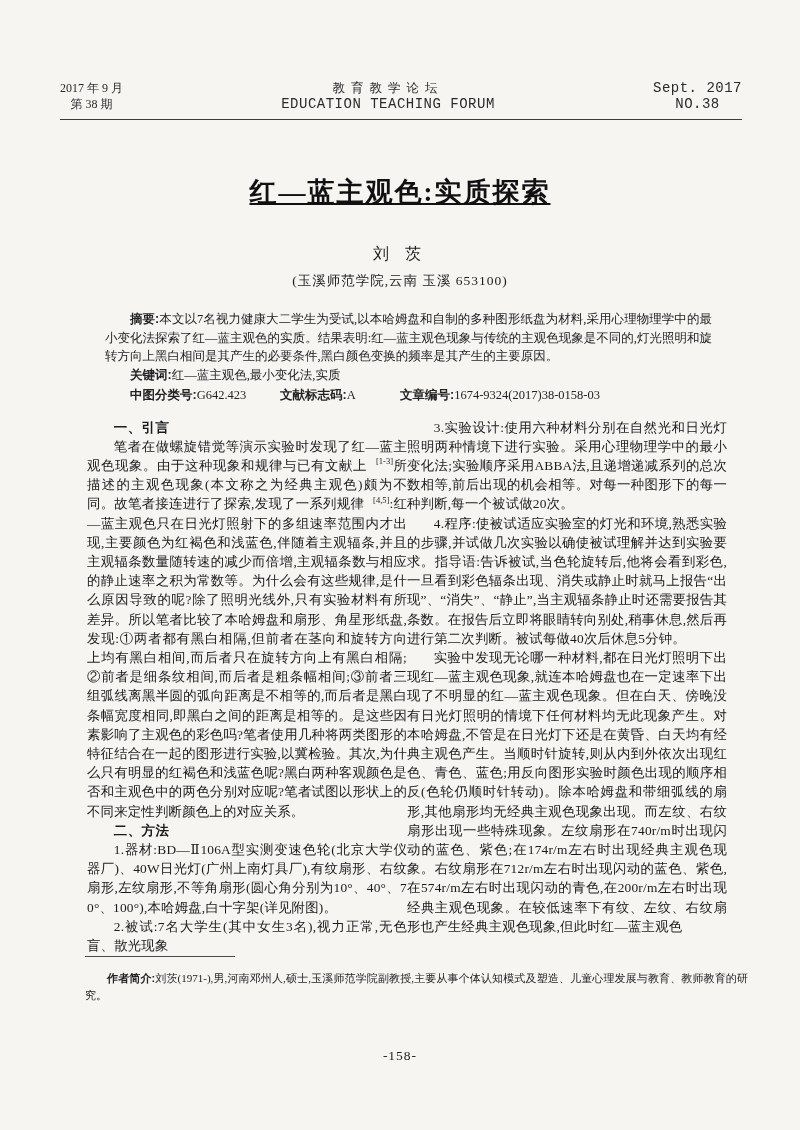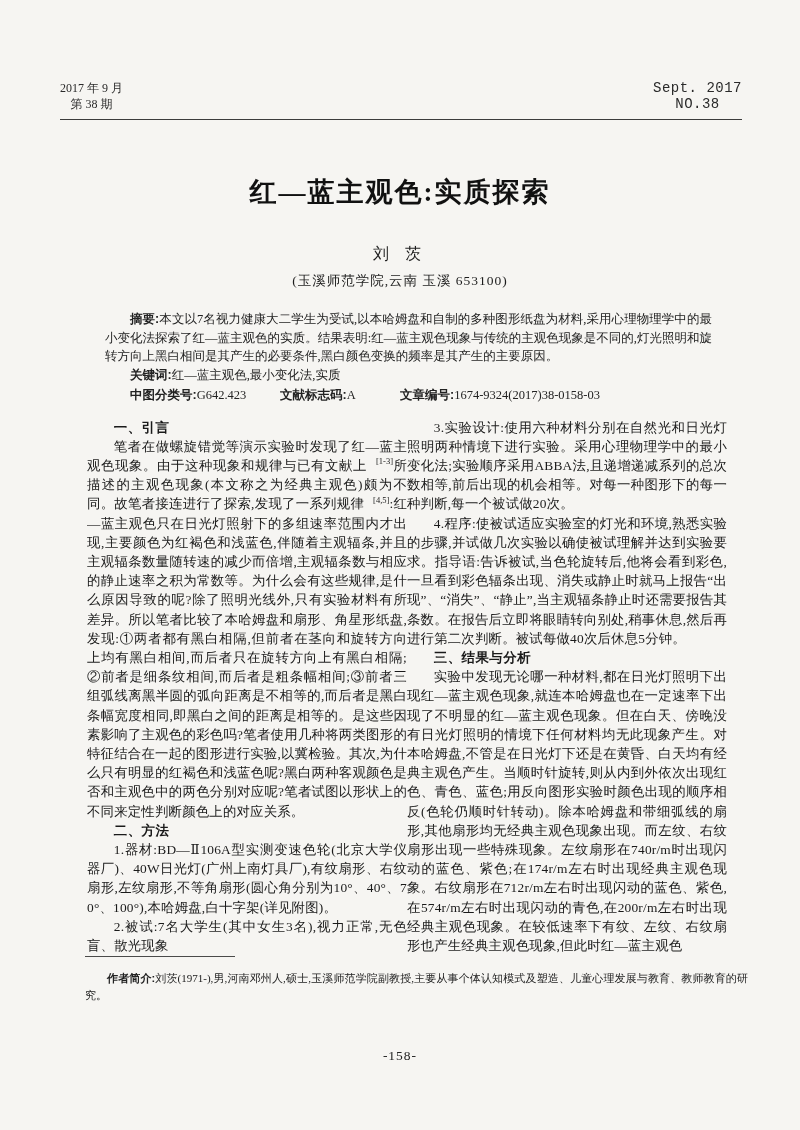--- a/index.html
+++ b/index.html
@@ -20,21 +20,21 @@
     display:flex;justify-content:space-between;align-items:flex-end;
     font-size:12px;line-height:16px;color:#2a2a2a;
   }
   .jheader .blk{text-align:center;margin-top:32px;}
   .jheader .en{font-family:"Liberation Mono","DejaVu Sans Mono",monospace;font-size:14px;letter-spacing:.5px;}
   .jname-cn{letter-spacing:6px;font-size:12.5px;}
 
   
   .title{
     margin-top:54px;text-align:center;
-    font-size:27px;font-weight:bold;letter-spacing:2px;color:#111;
+    font-size:27px;font-weight:bold;letter-spacing:2px;color:#111;text-decoration:underline;
   }
   .author{margin-top:34px;text-align:center;font-size:16px;letter-spacing:6px;}
   .affil{margin-top:7px;text-align:center;font-size:13.5px;letter-spacing:1px;}
 
   
   .abstract-wrap{
     margin:20px 88px 0 105px;
     font-size:12.5px;line-height:18.5px;
     text-align:justify;word-break:break-all;color:#222;
   }
@@ -80,20 +80,24 @@
 <body>
 
 <div class="page">
 
   <div class="jheader">
     <div class="blk">
       <div>2017 年 9 月</div>
       <div>第 38 期</div>
     </div>
     <div class="blk">
+      <div class="jname-cn">教育教学论坛</div>
+      <div class="en">EDUCATION TEACHING FORUM</div>
+    </div>
+    <div class="blk">
       <div class="en">Sept. 2017</div>
       <div class="en">NO.38</div>
     </div>
   </div>
 
   <div class="title">红—蓝主观色:实质探索</div>
   <div class="author">刘  茨</div>
   <div class="affil">(玉溪师范学院,云南  玉溪  653100)</div>
 
   <div class="abstract-wrap">
@@ -112,21 +116,20 @@
       <p class="shead">一、引言</p>
       <p><span>笔者在做螺旋错觉等演示实验时发现了红—蓝主观色现象。由于这种现象和规律与已有文献上</span><sup class="cite">[1-3]</sup><span>所描述的主观色现象(本文称之为经典主观色)颇为不同。故笔者接连进行了探索,发现了一系列规律</span><sup class="cite">[4,5]</sup><span>:红—蓝主观色只在日光灯照射下的多组速率范围内才出现,主要颜色为红褐色和浅蓝色,伴随着主观辐条,并且主观辐条数量随转速的减少而倍增,主观辐条数与相应的静止速率之积为常数等。为什么会有这些规律,是什么原因导致的呢?除了照明光线外,只有实验材料有所差异。所以笔者比较了本哈姆盘和扇形、角星形纸盘,发现:①两者都有黑白相隔,但前者在茎向和旋转方向上均有黑白相间,而后者只在旋转方向上有黑白相隔;②前者是细条纹相间,而后者是粗条幅相间;③前者三组弧线离黑半圆的弧向距离是不相等的,而后者是黑白条幅宽度相同,即黑白之间的距离是相等的。是这些因素影响了主观色的彩色吗?笔者使用几种将两类图形的特征结合在一起的图形进行实验,以冀检验。其次,为什么只有明显的红褐色和浅蓝色呢?黑白两种客观颜色是否和主观色中的两色分别对应呢?笔者试图以形状上的不同来定性判断颜色上的对应关系。</span></p>
       <p class="shead">二、方法</p>
       <p>1.器材:BD—Ⅱ106A型实测变速色轮(北京大学仪器厂)、40W日光灯(广州上南灯具厂),有纹扇形、右纹扇形,左纹扇形,不等角扇形(圆心角分别为10°、40°、70°、100°),本哈姆盘,白十字架(详见附图)。</p>
       <p>2.被试:7名大学生(其中女生3名),视力正常,无色盲、散光现象</p>
     </div>
 
     <div class="col">
       <p>3.实验设计:使用六种材料分别在自然光和日光灯照明两种情境下进行实验。采用心理物理学中的最小变化法;实验顺序采用ABBA法,且递增递减系列的总次数相等,前后出现的机会相等。对每一种图形下的每一种判断,每一个被试做20次。</p>
       <p>4.程序:使被试适应实验室的灯光和环境,熟悉实验的步骤,并试做几次实验以确使被试理解并达到实验要求。指导语:告诉被试,当色轮旋转后,他将会看到彩色,一旦看到彩色辐条出现、消失或静止时就马上报告“出现”、“消失”、“静止”,当主观辐条静止时还需要报告其条数。在报告后立即将眼睛转向别处,稍事休息,然后再进行第二次判断。被试每做40次后休息5分钟。</p>
-      <p class="shead">三、结果与分析</p>
       <p>实验中发现无论哪一种材料,都在日光灯照明下出现红—蓝主观色现象,就连本哈姆盘也在一定速率下出现了不明显的红—蓝主观色现象。但在白天、傍晚没有日光灯照明的情境下任何材料均无此现象产生。对本哈姆盘,不管是在日光灯下还是在黄昏、白天均有经典主观色产生。当顺时针旋转,则从内到外依次出现红色、青色、蓝色;用反向图形实验时颜色出现的顺序相反(色轮仍顺时针转动)。除本哈姆盘和带细弧线的扇形,其他扇形均无经典主观色现象出现。而左纹、右纹扇形出现一些特殊现象。左纹扇形在740r/m时出现闪动的蓝色、紫色;在174r/m左右时出现经典主观色现象。右纹扇形在712r/m左右时出现闪动的蓝色、紫色,在574r/m左右时出现闪动的青色,在200r/m左右时出现经典主观色现象。在较低速率下有纹、左纹、右纹扇形也产生经典主观色现象,但此时红—蓝主观色</p>
     </div>
 
   </div>
 
   <div class="footnote">
     <div class="rule"></div>
     <p class="indent"><span class="lab">作者简介:</span><span>刘茨(1971-),男,河南邓州人,硕士,玉溪师范学院副教授,主要从事个体认知模式及塑造、儿童心理发展与教育、教师教育的研究。</span></p>
   </div>
 

